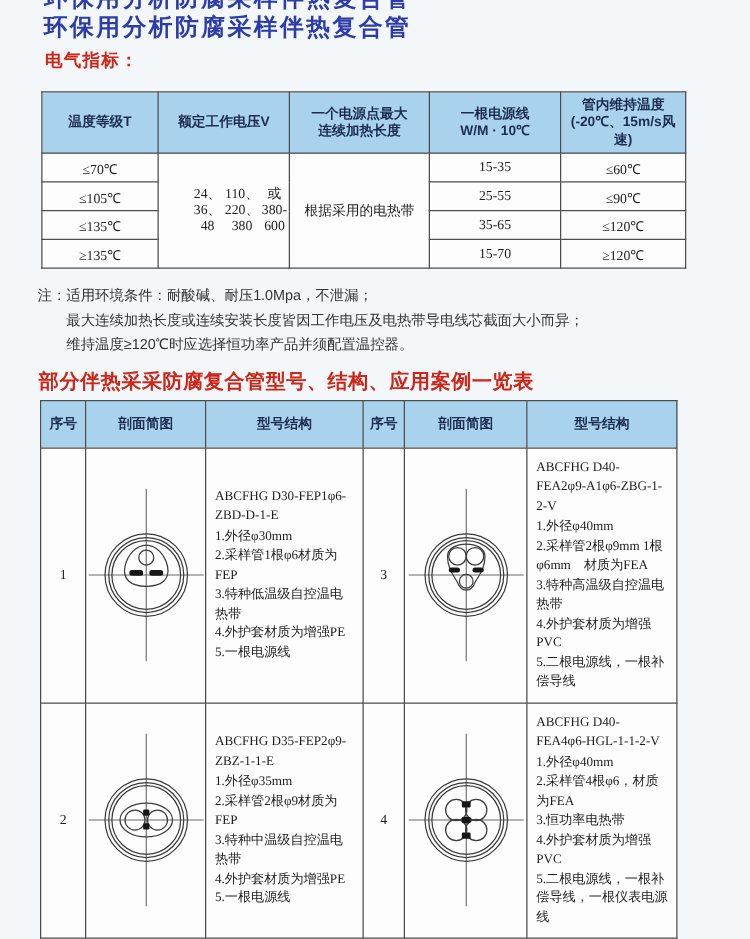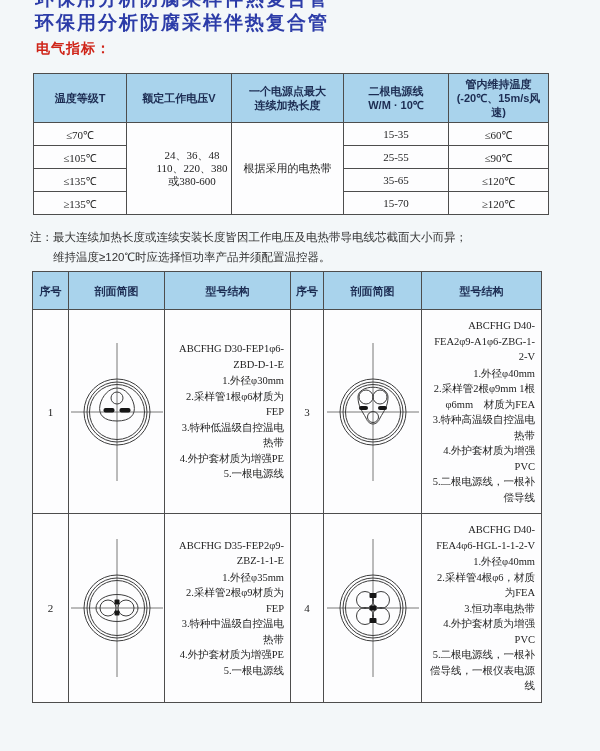--- a/index.html
+++ b/index.html
@@ -37,39 +37,39 @@
     background:#a9d3ec;color:#1c2c52;
     font-size:11px;font-weight:bold;line-height:14px;
     padding:3px 1px;text-align:center;vertical-align:middle;
   }
   .etable thead tr{height:44px;}
   .etable td{
     font-family:"Liberation Serif", serif;
     font-size:11px;text-align:center;vertical-align:middle;color:#1d1d1d;margin-top:36px;
   }
   .etable tbody tr{height:23px;}
-  .vcell{height:100%;display:flex;flex-direction:column;justify-content:space-evenly;padding-left:26px;}
+  .vcell{height:100%;display:flex;flex-direction:row;justify-content:space-evenly;padding-left:26px;}
   .vcell div{line-height:13px;}
 
   .notes{display:flex;margin:13px 0 0 30px;font-size:11.5px;color:#333;}
   .note-label{white-space:nowrap;line-height:19.5px;}
   .note-lines div{line-height:19.5px;}
 
   .mtable thead tr{height:38px;padding-left:18px;}
   .mtable tbody tr{height:172px;}
   .mtable td{vertical-align:middle;}
   td.no{
     text-align:center;font-size:11px;color:#1d1d1d;
     font-family:"Liberation Serif", serif;
   }
   td.diag{text-align:center;padding:0;}
   td.spec{
     font-family:"Liberation Serif", serif;
     font-size:10.5px;line-height:15.5px;color:#1d1d1d;
-    text-align:right;padding:8px 6px 8px 7px;vertical-align:middle;
+    text-align:left;padding:8px 6px 8px 7px;vertical-align:middle;
   }
   td.spec .code{margin-bottom:1px;}
 
   svg.xsec{display:block;margin:0 auto;}
   svg.xsec line{stroke:#6a6a6a;stroke-width:0.9;}
   svg.xsec circle, svg.xsec path, svg.xsec ellipse{fill:none;stroke:#3c3c3c;stroke-width:1;}
   svg.xsec rect{fill:#161616;stroke:none;}
 </style>
 </head>
 <body>
@@ -94,21 +94,21 @@
       </colgroup>
     <thead>
       <tr>
         <th>温度等级T</th>
         <th>额定工作电压V</th>
         <th>
           <div>一个电源点最大</div>
           <div>连续加热长度</div>
         </th>
         <th>
-          <div>二根电源线</div>
+          <div>一根电源线</div>
           <div>W/M · 10℃</div>
         </th>
         <th>
           <div>管内维持温度</div>
           <div>(-20℃、15m/s风速)</div>
         </th>
       </tr>
     </thead>
     <tbody>
       <tr>
@@ -138,25 +138,27 @@
         <td>≥135℃</td>
         <td>15-70</td>
         <td>≥120℃</td>
       </tr>
     </tbody>
   </table>
 
   <div class="notes">
     <span class="note-label">注：</span>
     <div class="note-lines">
+        <div>适用环境条件：耐酸碱、耐压1.0Mpa，不泄漏；</div>
         <div>最大连续加热长度或连续安装长度皆因工作电压及电热带导电线芯截面大小而异；</div>
         <div>维持温度≥120℃时应选择恒功率产品并须配置温控器。</div>
       </div>
   </div>
 
+  <div class="red-h2">部分伴热采采防腐复合管型号、结构、应用案例一览表</div>
 
   <table class="mtable">
     <colgroup>
         <col style="width:36px">
         <col style="width:96px">
         <col style="width:126px">
         <col style="width:33px">
         <col style="width:98px">
         <col style="width:120px">
       </colgroup>

